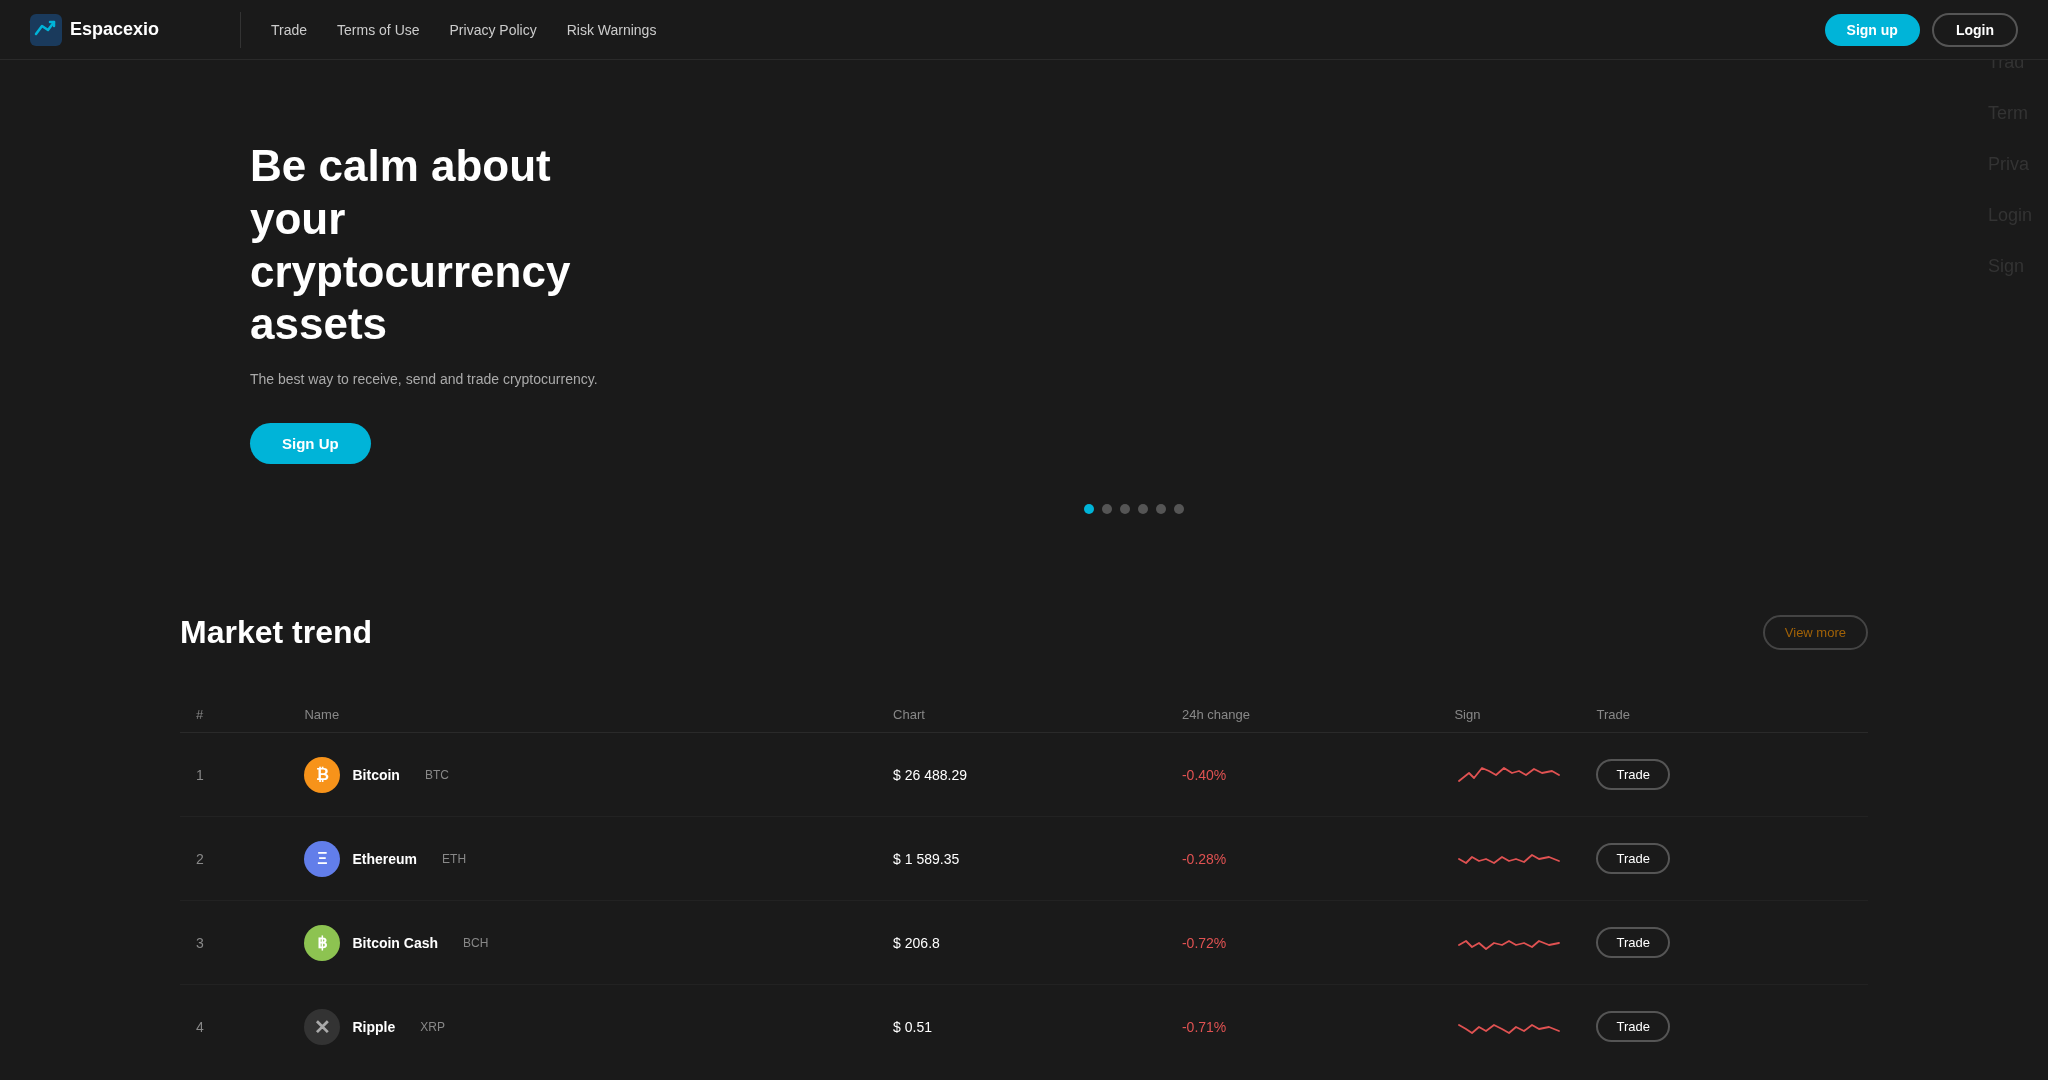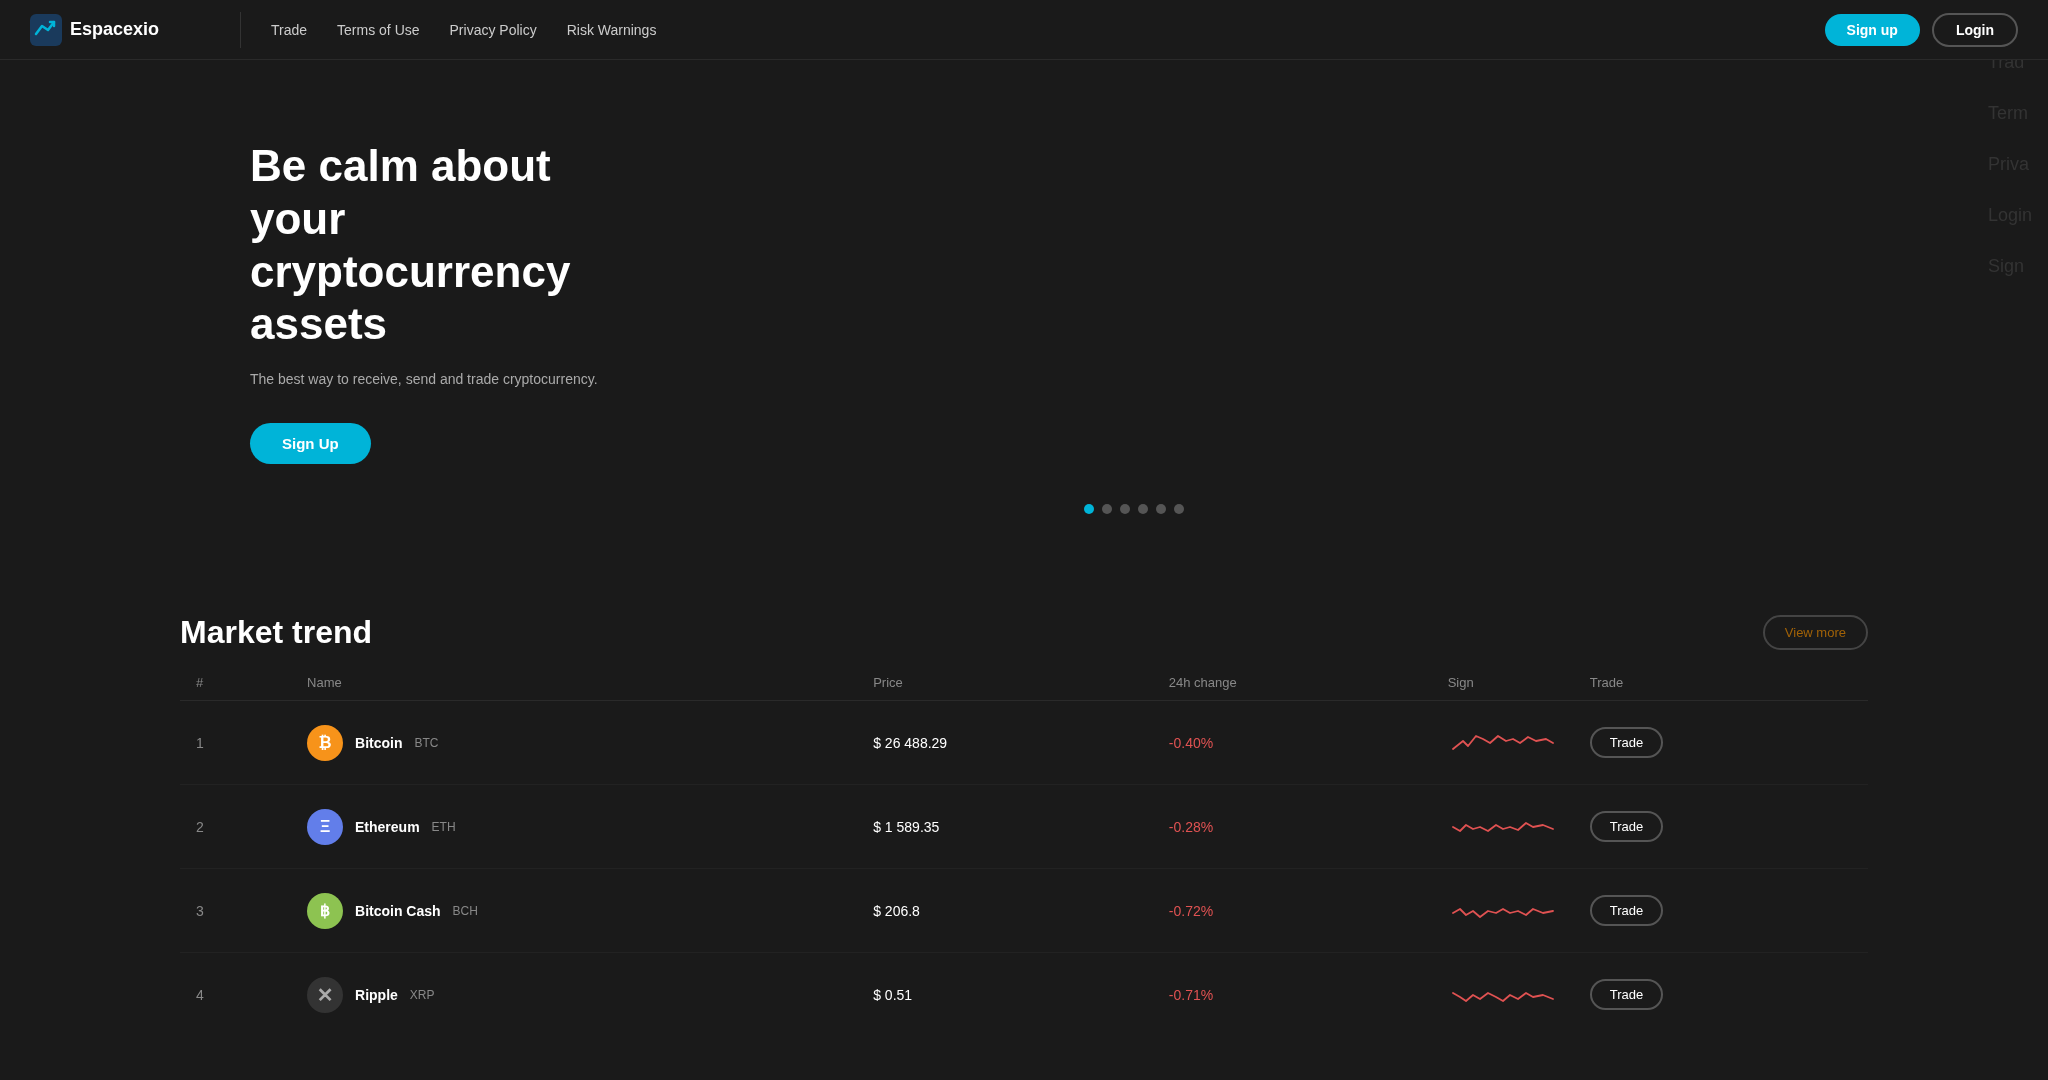--- a/index.html
+++ b/index.html
@@ -131,21 +131,21 @@
     }
 
     
     .market-section {
       padding: 40px 180px;
     }
     .market-header {
       display: flex;
       align-items: center;
       justify-content: space-between;
-      margin-bottom: 14px;
+      margin-bottom: 46px;
     }
     .market-title {
       font-size: 32px;
       font-weight: 700;
       color: #fff;
     }
     .btn-view-more {
       background: transparent;
       color: #a16207;
       border: 2px solid #444;
@@ -200,21 +200,21 @@
     .coin-icon.bch { background: #8dc351; }
     .coin-icon.xrp { background: #333; }
     .coin-name {
       font-size: 14px;
       font-weight: 600;
       color: #fff;
     }
     .coin-ticker {
       font-size: 12px;
       color: #888;
-      margin-left: 0;
+      margin-left: 13px;
     }
     .price {
       color: #fff;
       font-size: 14px;
     }
     .change-neg {
       color: #e05252;
       font-size: 14px;
       text-align: center;
     }
@@ -303,21 +303,21 @@
 <section class="market-section">
   <div class="market-header">
     <h2 class="market-title">Market trend</h2>
     <button class="btn-view-more">View more</button>
   </div>
   <table class="market-table">
     <thead>
       <tr>
         <th>#</th>
         <th>Name</th>
-        <th>Price</th>
+        <th>Chart</th>
         <th>24h change</th>
         <th>Sign</th>
         <th>Trade</th>
       </tr>
     </thead>
     <tbody id="market-tbody">
     <tr>
     <td>
       <span class="row-num">1</span>
     </td>

